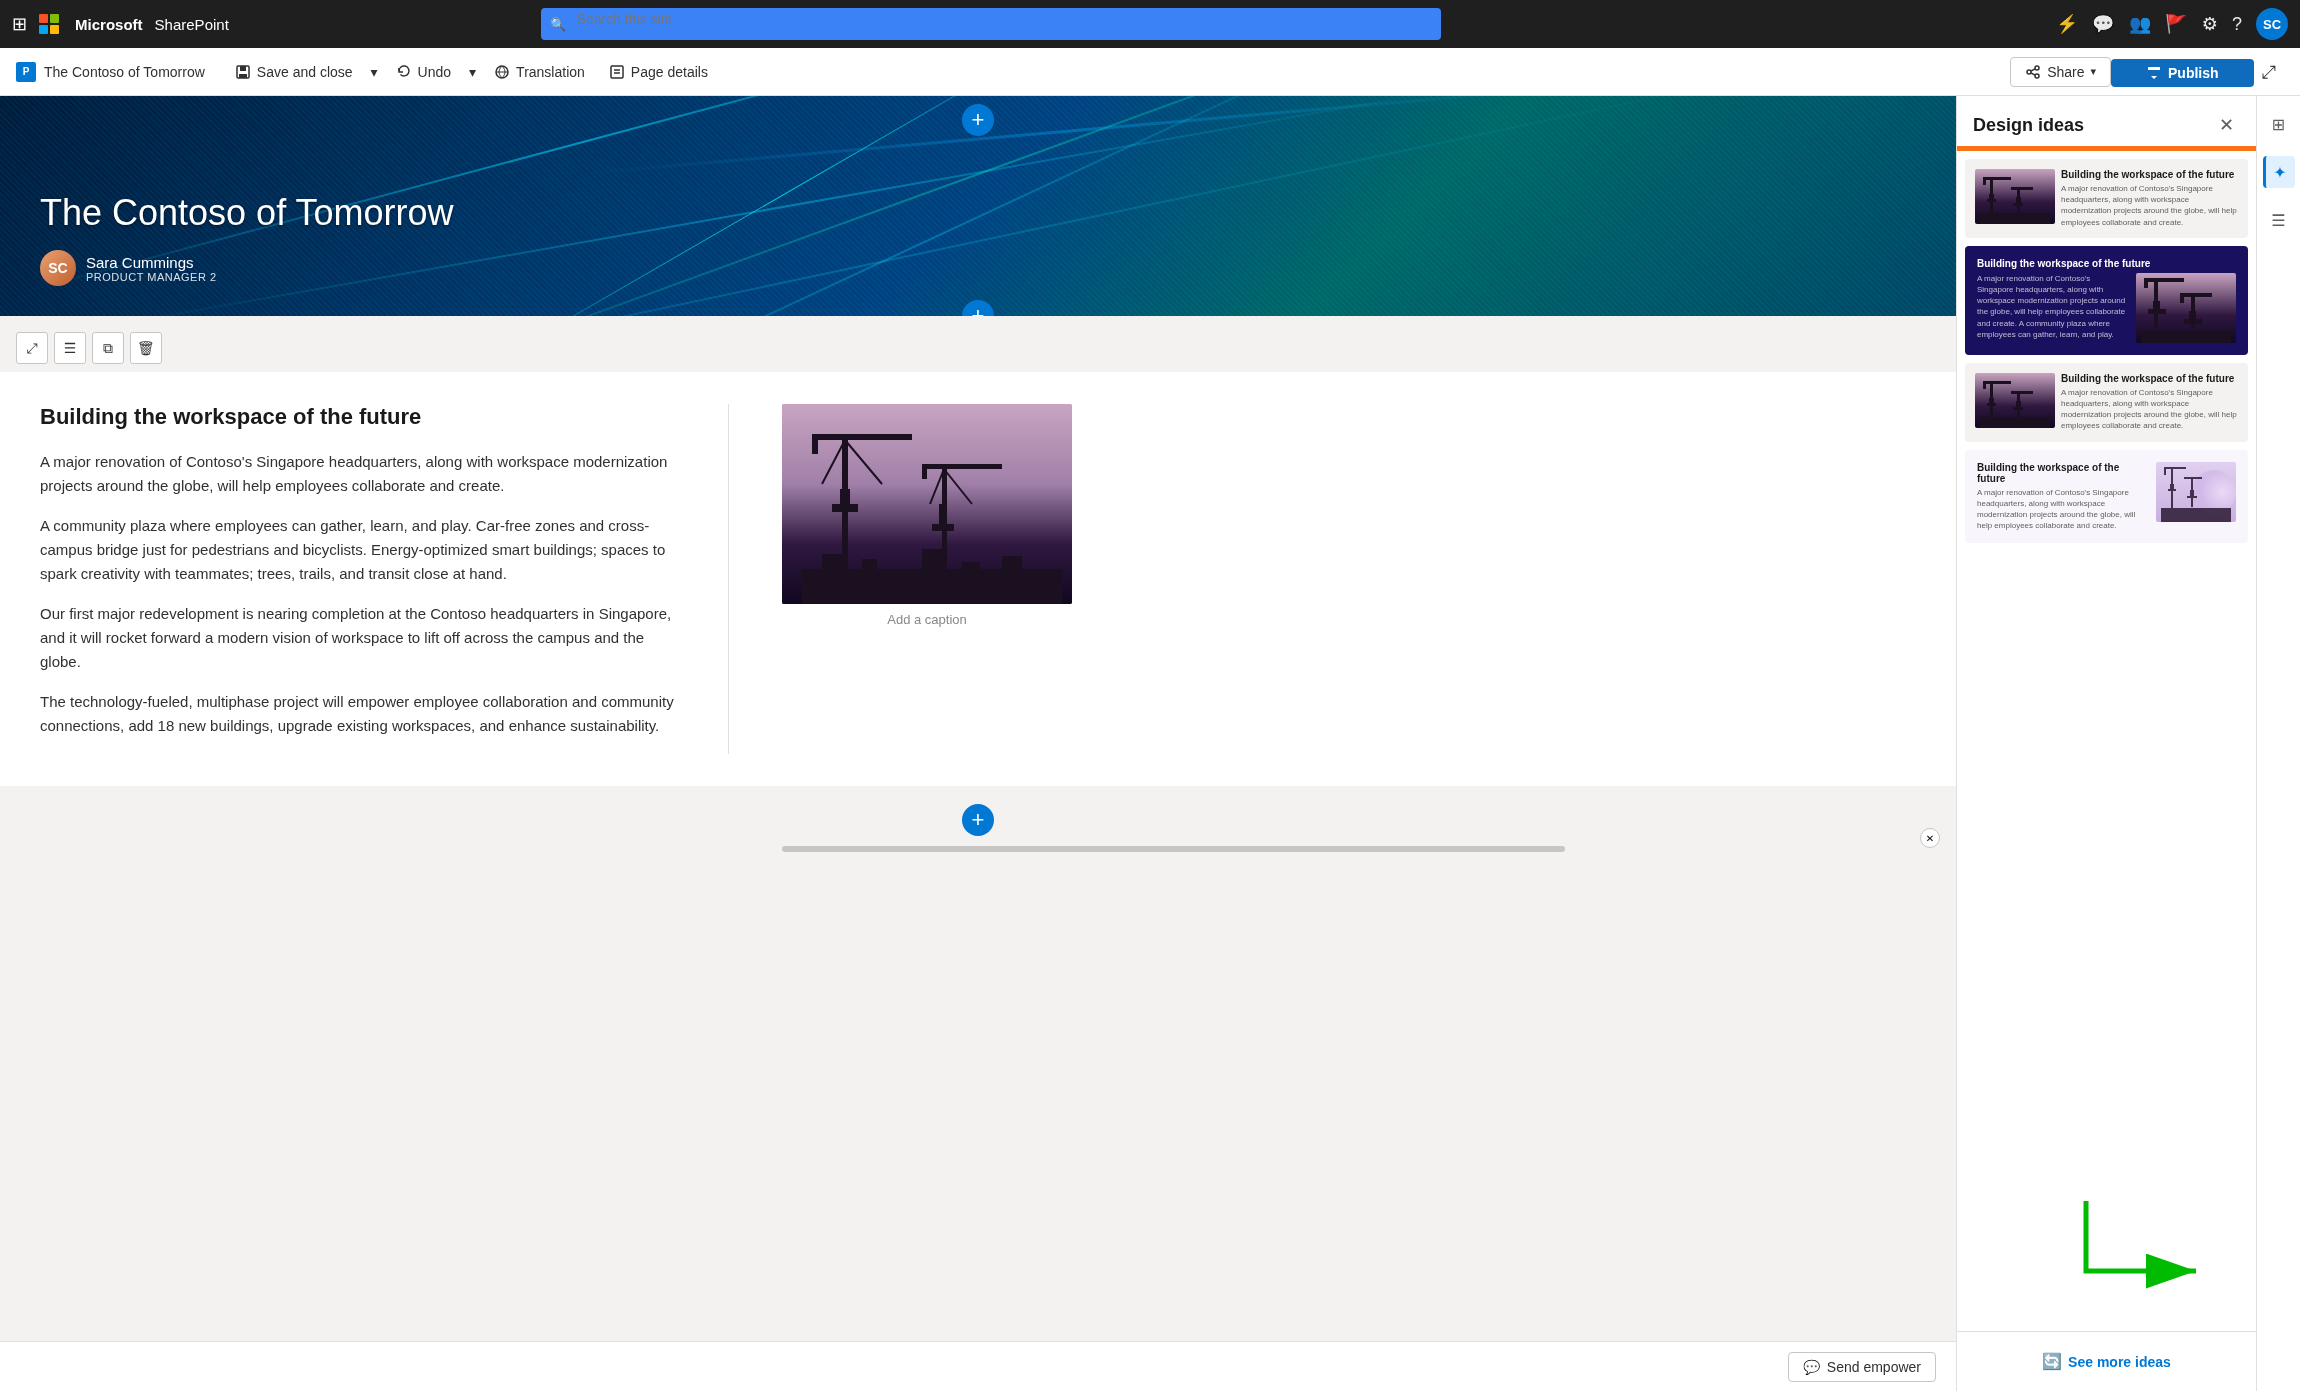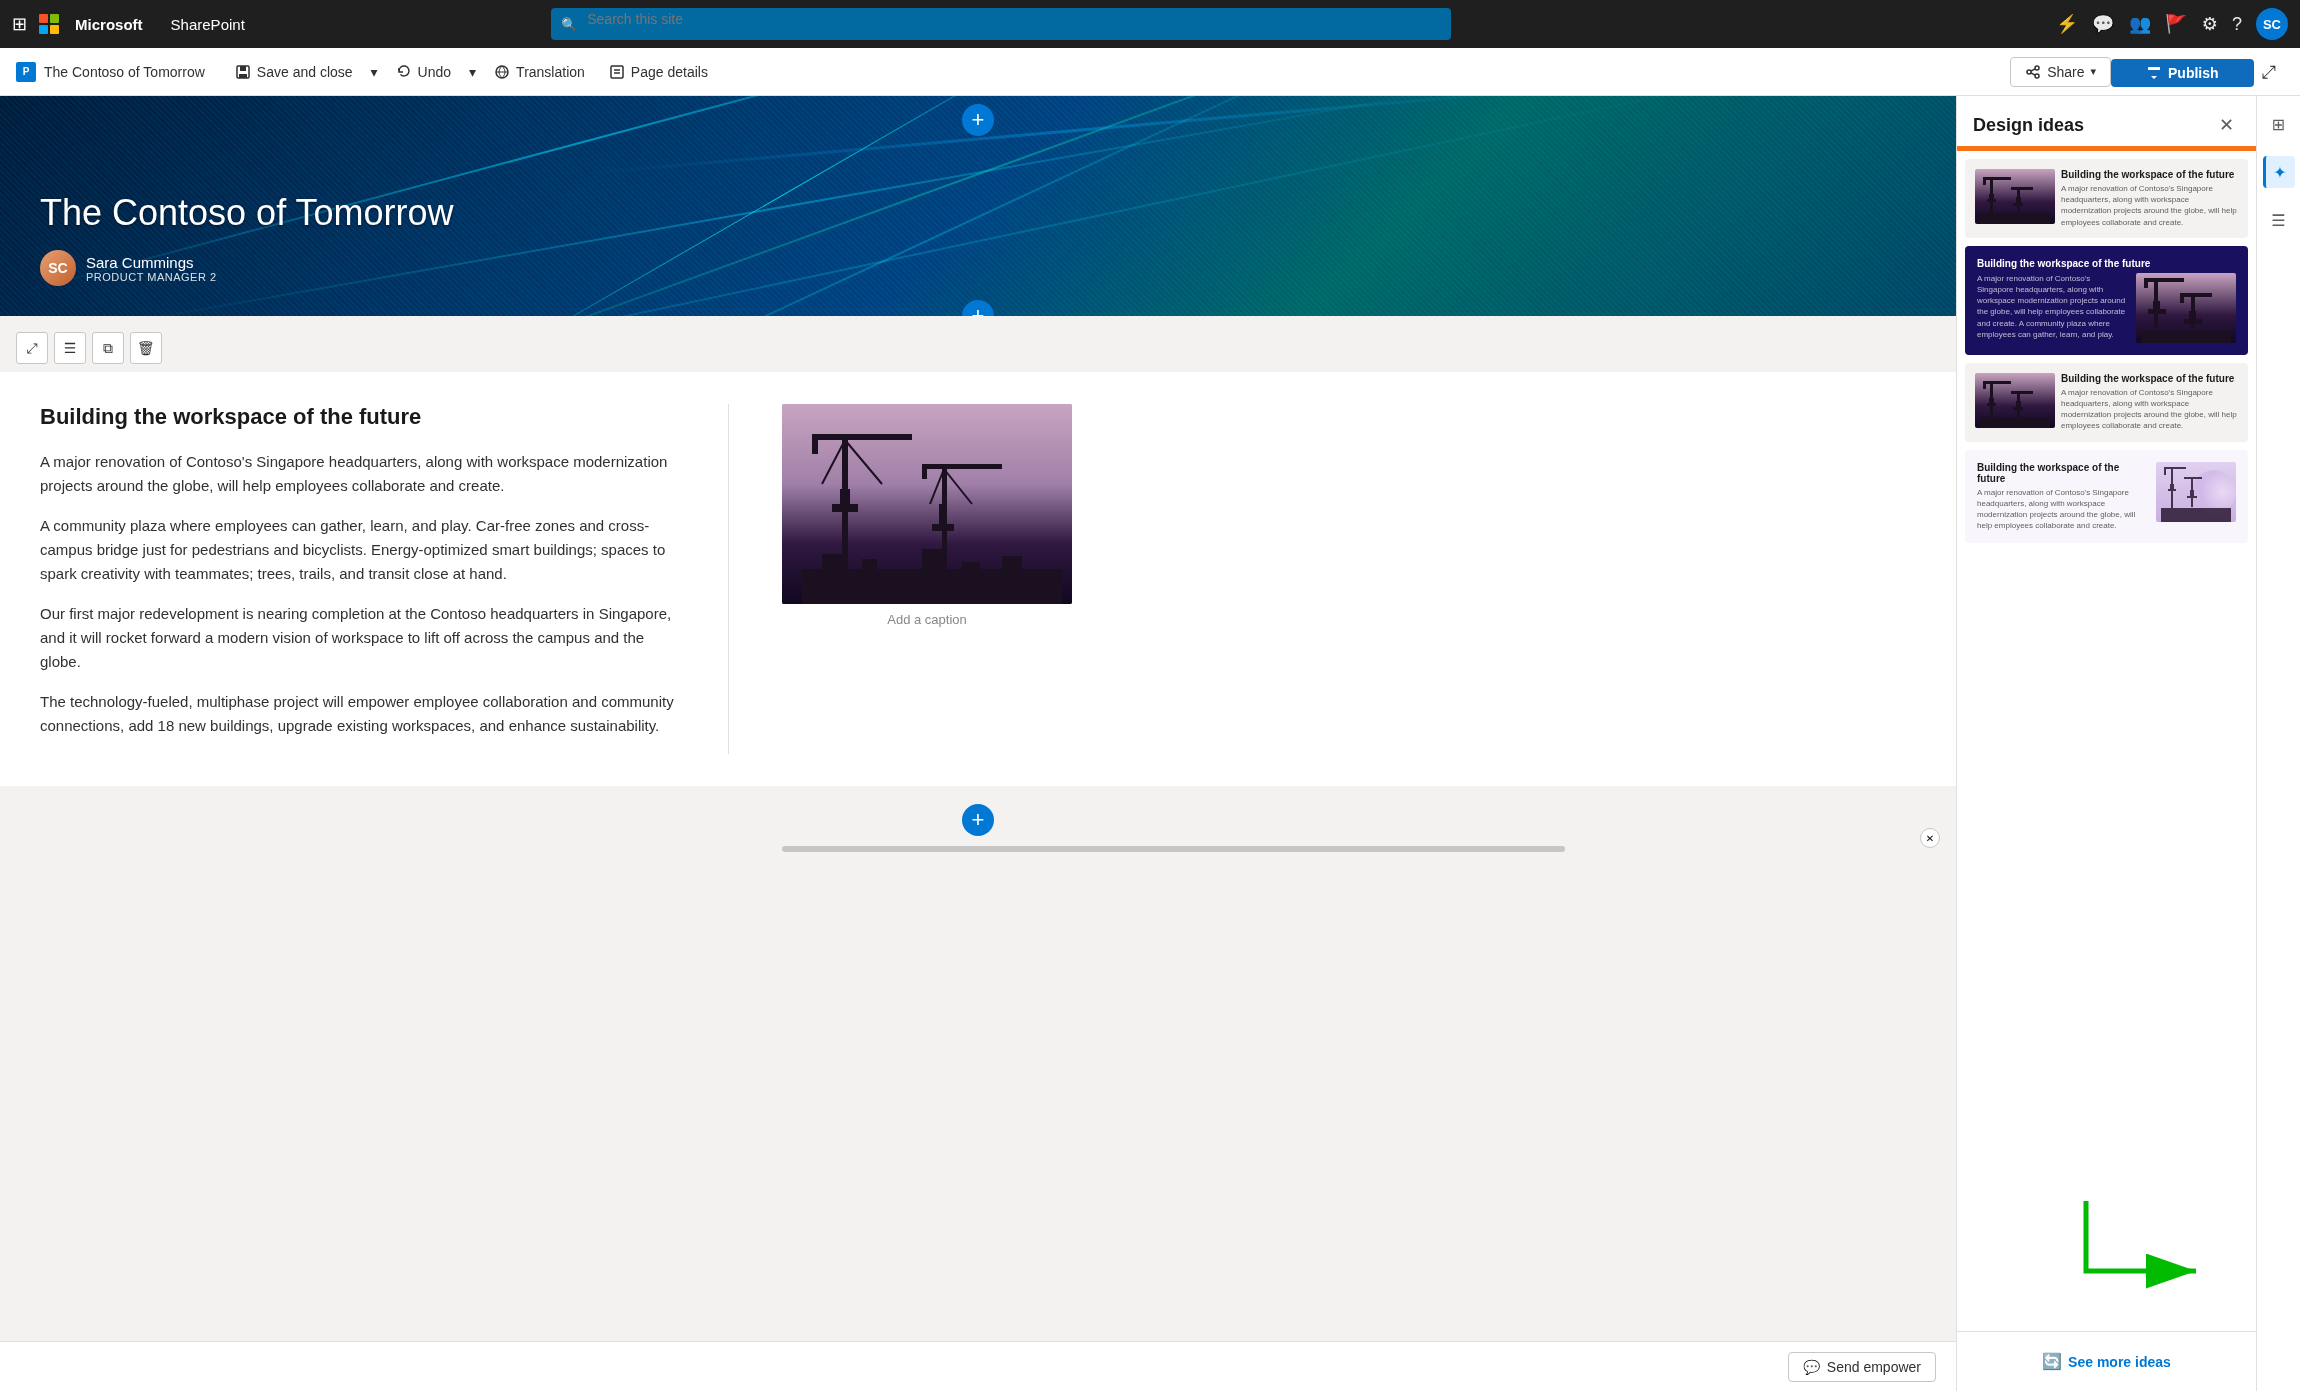--- a/index.html
+++ b/index.html
@@ -11,24 +11,24 @@
     }
     .nav-apps-icon { color: #fff; font-size: 18px; margin-right: 4px; cursor: pointer; }
     .nav-logo { display: flex; align-items: center; gap: 6px; margin-right: 8px; }
     .logo-grid { display: grid; grid-template-columns: 1fr 1fr; gap: 2px; width: 20px; height: 20px; }
     .logo-grid span { display: block; width: 9px; height: 9px; border-radius: 1px; }
     .logo-r { background: #f35325; }
     .logo-g { background: #81bc06; }
     .logo-b { background: #05a6f0; }
     .logo-y { background: #ffba08; }
     .nav-brand { color: #fff; font-size: 15px; font-weight: 600; }
-    .nav-app-name { color: #fff; font-size: 15px; font-weight: 300; margin-left: 20px; text-align: center; }
+    .nav-app-name { color: #fff; font-size: 15px; font-weight: 300; margin-left: 4px; text-align: center; }
     .nav-search { flex: 1; max-width: 900px; margin: 0 auto; }
     .nav-search input {
-      width: 100%; background: #0369a1; border: none; border-radius: 4px;
+      width: 100%; background: #3b82f6; border: none; border-radius: 4px;
       color: #fff; padding: 6px 12px 16px 36px; font-size: 14px; height: 32px; outline: none;
     }
     .nav-search-wrap { position: relative; }
     .nav-search-wrap::before {
       content: '🔍'; position: absolute; left: 10px; top: 50%; transform: translateY(-50%);
       font-size: 13px; color: #bbb;
     }
     .nav-icons { display: flex; align-items: center; gap: 14px; margin-left: auto; }
     .nav-icon { color: #fff; font-size: 18px; cursor: pointer; opacity: 0.9; }
     .nav-avatar { width: 32px; height: 32px; border-radius: 50%; background: #0078d4; display: flex; align-items: center; justify-content: center; color: #fff; font-size: 13px; font-weight: 600; cursor: pointer; }

